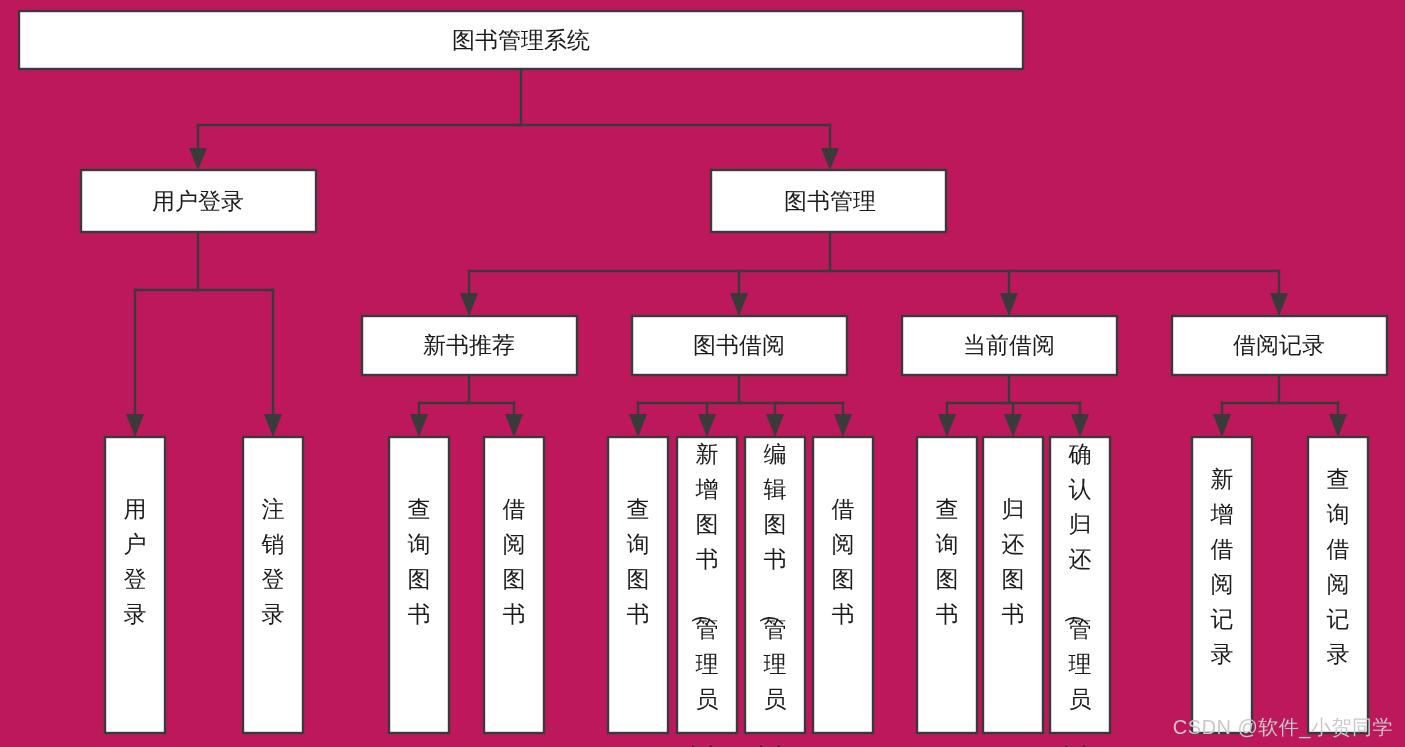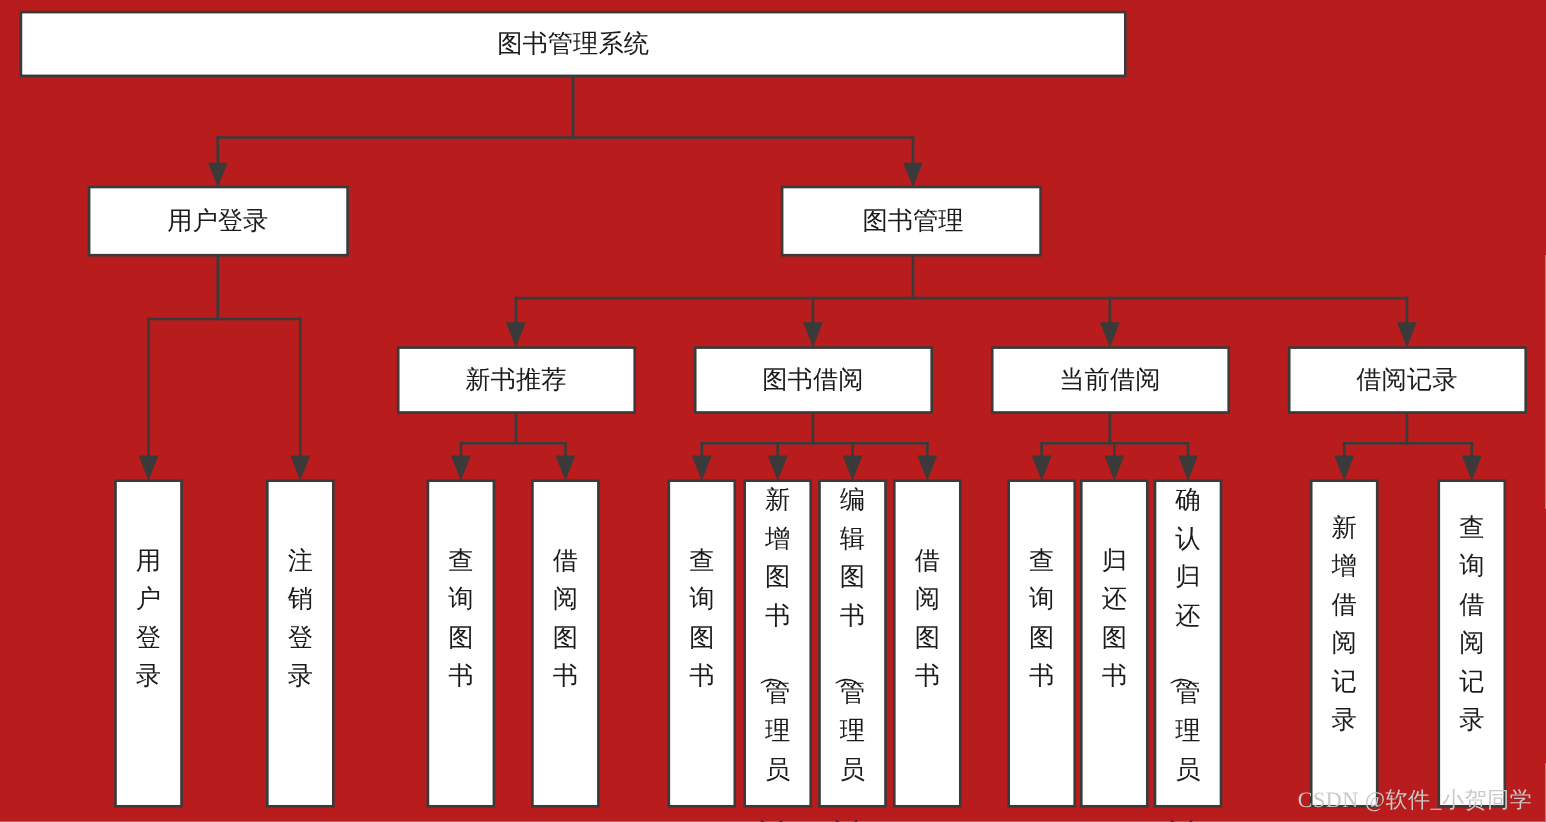--- a/index.html
+++ b/index.html
@@ -11,21 +11,21 @@
   body {
     width: 1405px;
     height: 747px;
     font-family: "DejaVu Sans", "Liberation Sans", sans-serif;
     overflow: hidden;
   }
   #diagram-root {
     position: relative;
     width: 1405px;
     height: 747px;
-    background: #b91c1c;
+    background: #be185d;
   }
   svg#flowchart {
     position: absolute;
     top: 0;
     left: 0;
     width: 1405px;
     height: 747px;
   }
   .node-box {
     fill: #ffffff;
@@ -54,21 +54,21 @@
   .arrow-head {
     fill: #3a3a3a;
     stroke: none;
   }
   .watermark {
     position: absolute;
     right: 12px;
     bottom: 6px;
     color: #c9c9c9;
     font-size: 20px;
-    font-family: Liberation Serif, serif;
+    font-family: Liberation Sans, sans-serif;
     letter-spacing: 0.5px;
     white-space: nowrap;
     user-select: none;
   }
 </style>
 </head>
 <body>
 
 <div id="diagram-root">
 

